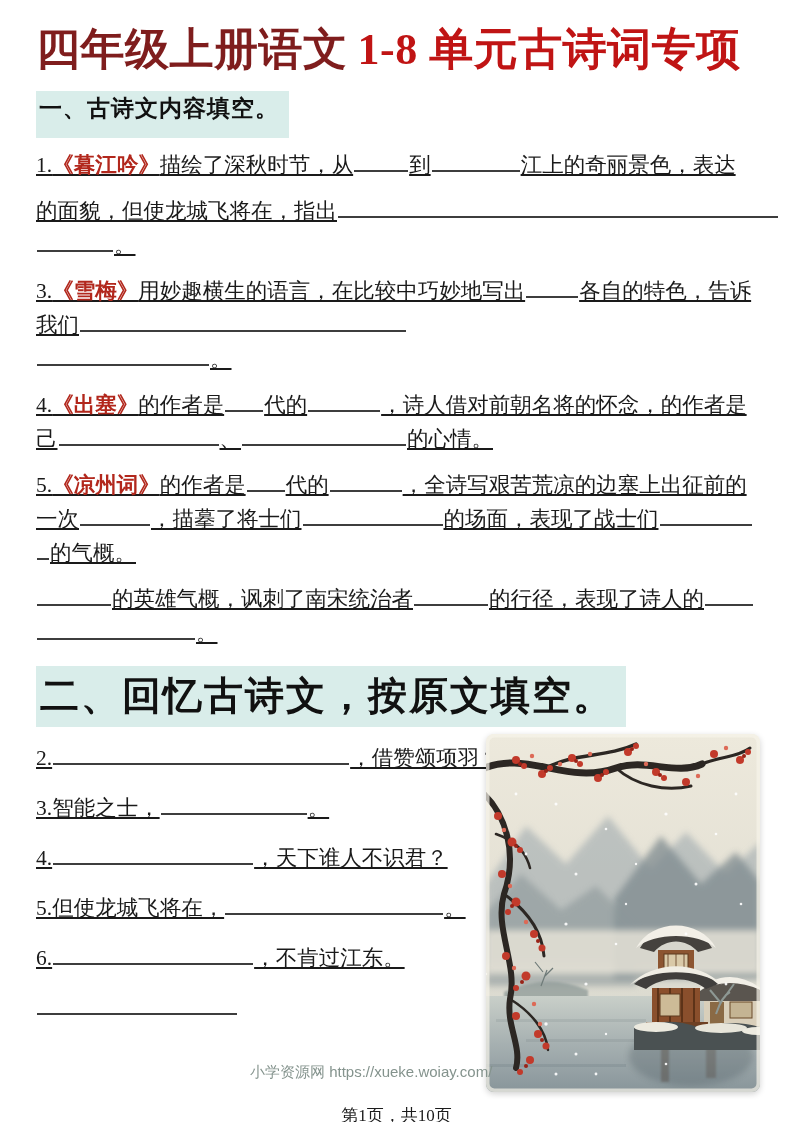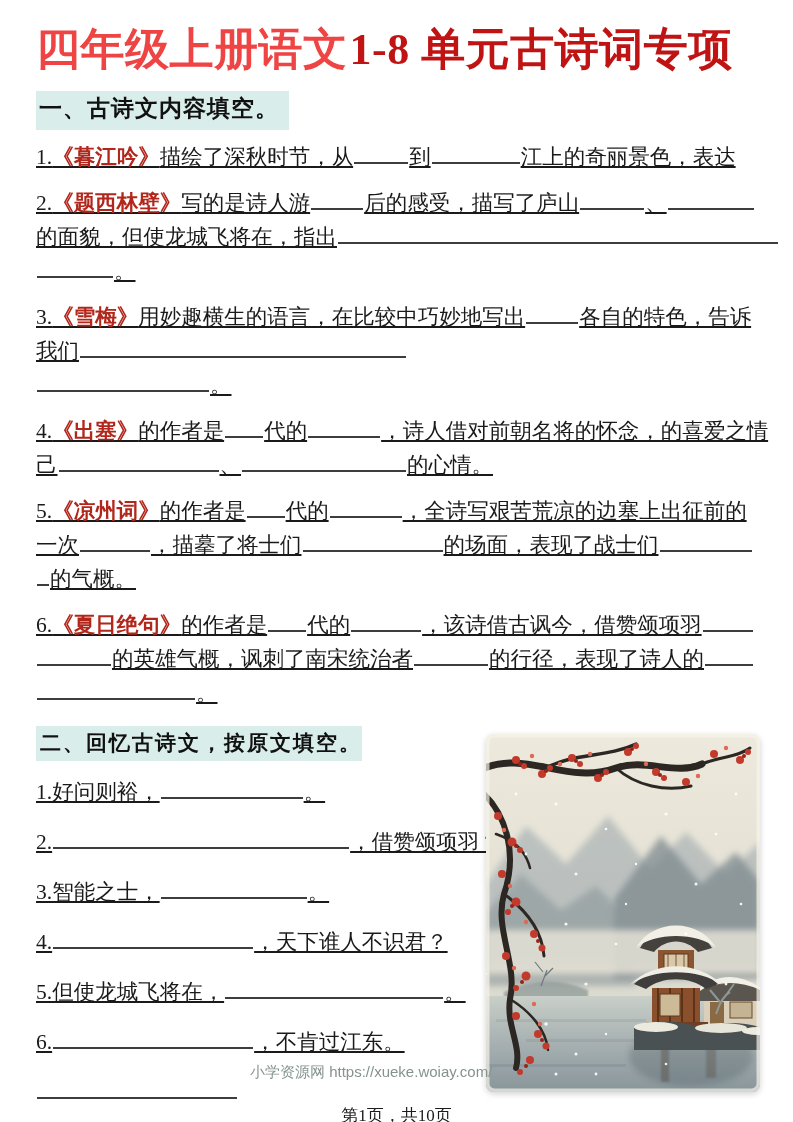--- a/index.html
+++ b/index.html
@@ -9,29 +9,29 @@
     font-family:"Liberation Serif","DejaVu Serif",serif;
     color:#1a1a1a;
     position:relative;
     overflow:hidden;
   }
   .content{padding:24px 28px 0 36px;}
   .page-title{
     font-size:44px;font-weight:900;line-height:1.2;
     white-space:nowrap;letter-spacing:0.5px;
   }
-  .page-title .black-part{color:#ef4444;margin-right:2px;}
+  .page-title .black-part{color:#7f1d1d;margin-right:10px;}
   .page-title .red-part{color:var(--title-red,#c01414);}
   .sec-heading{
     display:inline-block;
     background:var(--heading-highlight,#d9edea);
     font-weight:700;color:#111;
   }
-  #s1-heading{font-size:23px;margin-top:14px;padding:2px 10px 6px 3px;letter-spacing:1px;}
-  #s2-heading{font-size:21px;margin-top:4px;margin-bottom:2px;padding:3px 0 4px 4px;letter-spacing:2px;}
+  #s1-heading{font-size:23px;margin-top:14px;padding:2px 10px 14px 3px;letter-spacing:1px;}
+  #s2-heading{font-size:39px;margin-top:4px;margin-bottom:2px;padding:3px 12px 4px 4px;letter-spacing:2px;}
   .q-list{margin-top:10px;}
   .q-item{margin:0 0 12px 0;text-decoration:underline;}
   .qline{white-space:nowrap;}
   .s1 .qline{font-size:21.5px;line-height:34px;min-height:34px;}
   .s2 .qline{font-size:21.5px;line-height:38px;min-height:38px;}
   .blank{
     display:inline-block;height:0.95em;
     border-bottom:2px solid var(--blank-line,#3d3d3d);
     margin:0 1px;
   }
@@ -61,51 +61,46 @@
     <span class="black-part">四年级上册语文</span><span class="red-part">1-8 单元古诗词专项</span>
   </div>
 
   <div class="sec-heading" id="s1-heading">一、古诗文内容填空。</div>
 
   <div class="q-list s1" id="s1-items">
       <div class="q-item">
         <div class="qline"><span>1.</span><span class="poem-red">《暮江吟》</span><span>描绘了深秋时节，从</span><span class="blank" style="width: 54px;"></span><span>到</span><span class="blank" style="width: 88px;"></span><span>江上的奇丽景色，表达</span></div>
       </div>
       <div class="q-item">
-        <div class="qline"><span>2.</span><span class="poem-red">《题西林壁》</span><span>写的是诗人游</span><span class="blank" style="width: 52px;"></span><span>后的感受，描写了庐山</span><span class="blank" style="width: 64px;"></span><span>、</span><span class="blank" style="width: 86px;"></span></div>
         <div class="qline"><span>的面貌，但使龙城飞将在，指出</span><span class="blank" style="width: 440px;"></span></div>
         <div class="qline"><span class="blank" style="width: 76px;"></span><span>。</span></div>
       </div>
       <div class="q-item">
         <div class="qline"><span>3.</span><span class="poem-red">《雪梅》</span><span>用妙趣横生的语言，在比较中巧妙地写出</span><span class="blank" style="width: 52px;"></span><span>各自的特色，告诉</span></div>
         <div class="qline"><span>我们</span><span class="blank" style="width: 326px;"></span></div>
         <div class="qline"><span class="blank" style="width: 172px;"></span><span>。</span></div>
       </div>
       <div class="q-item">
-        <div class="qline"><span>4.</span><span class="poem-red">《出塞》</span><span>的作者是</span><span class="blank" style="width: 38px;"></span><span>代的</span><span class="blank" style="width: 72px;"></span><span>，诗人借对前朝名将的怀念，的喜爱之情</span></div>
+        <div class="qline"><span>4.</span><span class="poem-red">《出塞》</span><span>的作者是</span><span class="blank" style="width: 38px;"></span><span>代的</span><span class="blank" style="width: 72px;"></span><span>，诗人借对前朝名将的怀念，的作者是</span></div>
         <div class="qline"><span>己</span><span class="blank" style="width: 160px;"></span><span>、</span><span class="blank" style="width: 164px;"></span><span>的心情。</span></div>
       </div>
       <div class="q-item">
         <div class="qline"><span>5.</span><span class="poem-red">《凉州词》</span><span>的作者是</span><span class="blank" style="width: 38px;"></span><span>代的</span><span class="blank" style="width: 72px;"></span><span>，全诗写艰苦荒凉的边塞上出征前的</span></div>
         <div class="qline"><span>一次</span><span class="blank" style="width: 70px;"></span><span>，描摹了将士们</span><span class="blank" style="width: 140px;"></span><span>的场面，表现了战士们</span><span class="blank" style="width: 92px;"></span></div>
         <div class="qline"><span class="blank" style="width: 12px;"></span><span>的气概。</span></div>
       </div>
       <div class="q-item">
-        <div class="qline"><span>6.</span><span class="poem-red">《夏日绝句》</span><span>的作者是</span><span class="blank" style="width: 38px;"></span><span>代的</span><span class="blank" style="width: 70px;"></span><span>，该诗借古讽今，借赞颂项羽</span><span class="blank" style="width: 50px;"></span></div>
         <div class="qline"><span class="blank" style="width: 74px;"></span><span>的英雄气概，讽刺了南宋统治者</span><span class="blank" style="width: 74px;"></span><span>的行径，表现了诗人的</span><span class="blank" style="width: 48px;"></span></div>
         <div class="qline"><span class="blank" style="width: 158px;"></span><span>。</span></div>
       </div>
     </div>
 
   <div class="sec-heading" id="s2-heading">二、回忆古诗文，按原文填空。</div>
 
   <div class="q-list s2" id="s2-items">
-      <div class="q-item">
-        <div class="qline"><span>1.好问则裕，</span><span class="blank" style="width: 142px;"></span><span>。</span></div>
-      </div>
       <div class="q-item">
         <div class="qline"><span>2.</span><span class="blank" style="width: 296px;"></span><span>，借赞颂项羽？</span></div>
       </div>
       <div class="q-item">
         <div class="qline"><span>3.智能之士，</span><span class="blank" style="width: 146px;"></span><span>。</span></div>
       </div>
       <div class="q-item">
         <div class="qline"><span>4.</span><span class="blank" style="width: 200px;"></span><span>，天下谁人不识君？</span></div>
       </div>
       <div class="q-item">

